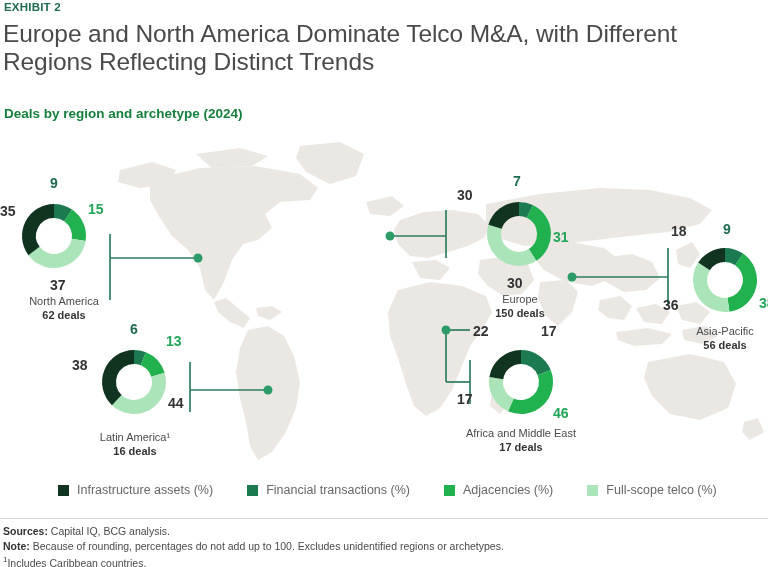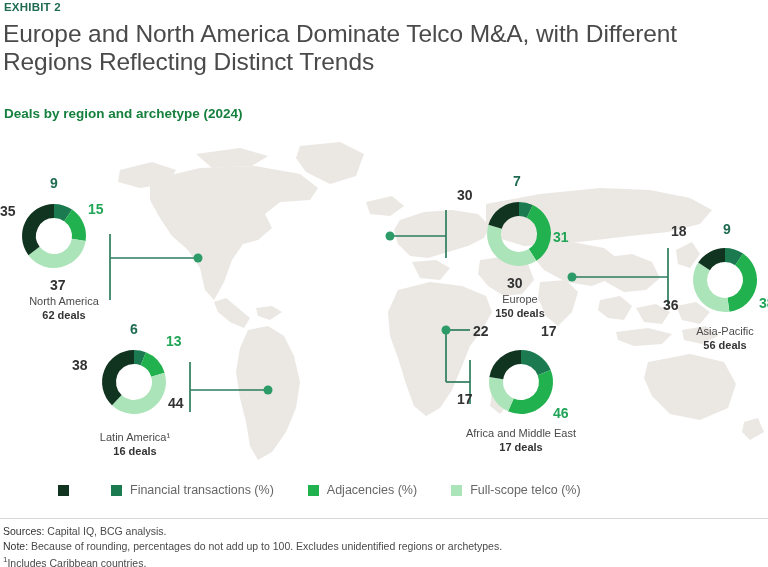--- a/index.html
+++ b/index.html
@@ -70,21 +70,21 @@
 
   
   .rule {
     position: absolute; left: 0; top: 518px; width: 768px;
     height: 1px; background: #d8d8d8;
   }
   .footer {
     position: absolute; left: 3px; top: 524px; width: 760px;
     font-size: 10.5px; color: #4a4a4a; line-height: 1.42;
   }
-  .footer b { font-weight: normal; color: #333333; }
+  .footer b { font-weight: bold; color: #333333; }
   .footer .sup { font-size: 8px; vertical-align: super; }
 </style>
 </head>
 <body>
 
 <div class="page">
 
   <div class="exhibit-label">EXHIBIT 2</div>
   <div class="title">Europe and North America Dominate Telco M&amp;A, with Different Regions Reflecting Distinct Trends</div>
   <div class="subtitle">
@@ -276,20 +276,21 @@
     <div class="dlabel dark" style="left:-14px; top:-16px;">18</div>
     <div class="region-name" style="left:-32px; top:84px; width:144px;">
       <span>Asia-Pacific</span>
       <span class="deals">56 deals</span>
     </div>
   </div>
 
   <div class="legend">
     <div class="legend-item">
       <span class="swatch" style="background:#10341f;"></span>
+      <span class="legend-text">Infrastructure assets (%)</span>
     </div>
     <div class="legend-item">
       <span class="swatch" style="background:#1b7a50;"></span>
       <span class="legend-text">Financial transactions (%)</span>
     </div>
     <div class="legend-item">
       <span class="swatch" style="background:#21b14f;"></span>
       <span class="legend-text">Adjacencies (%)</span>
     </div>
     <div class="legend-item">

